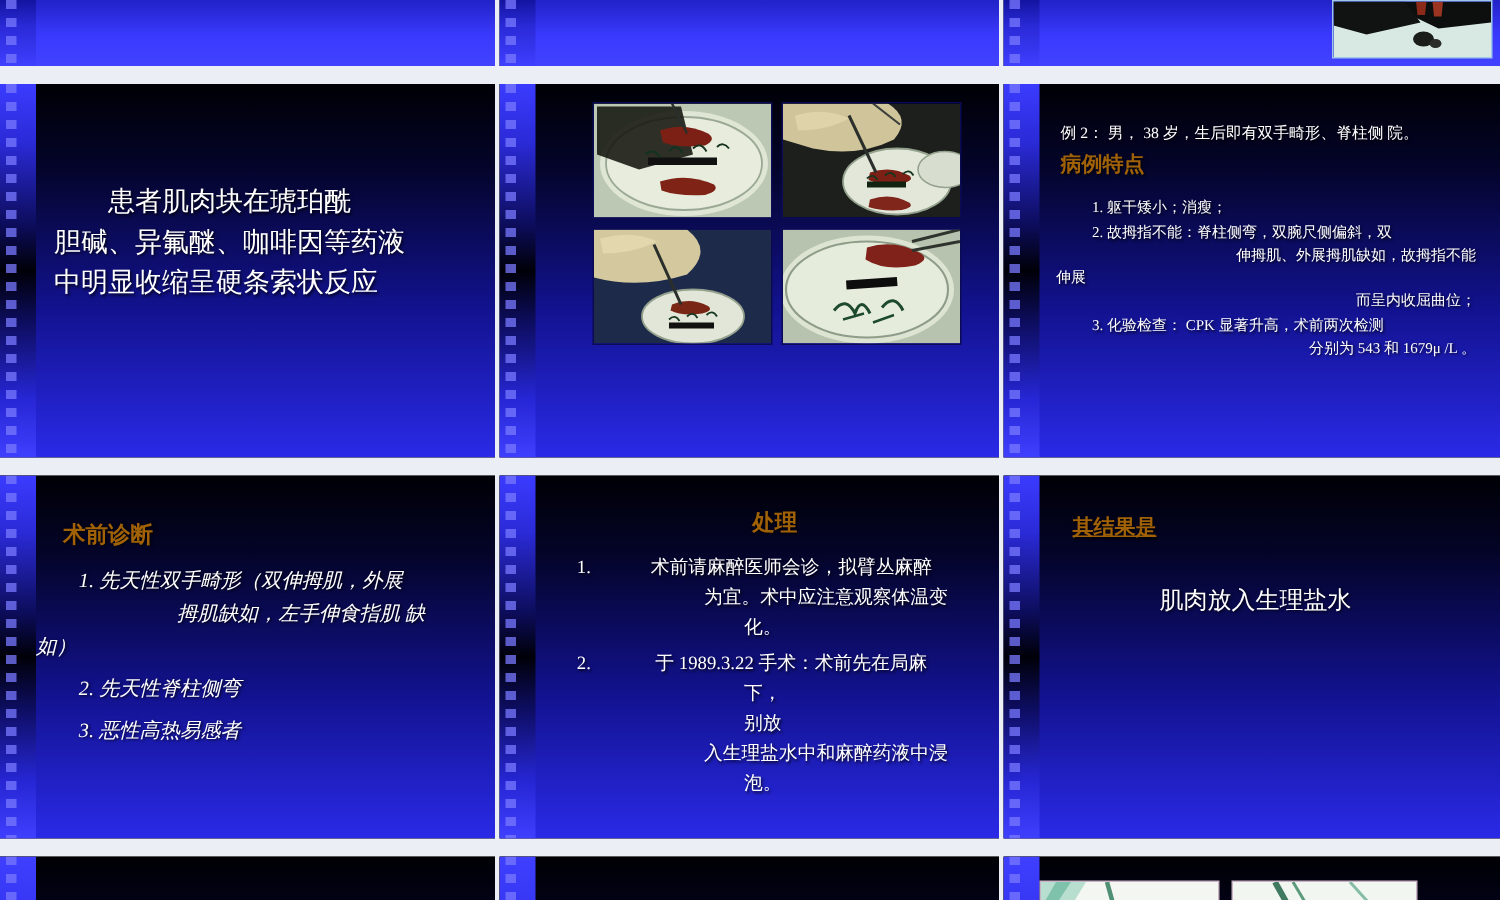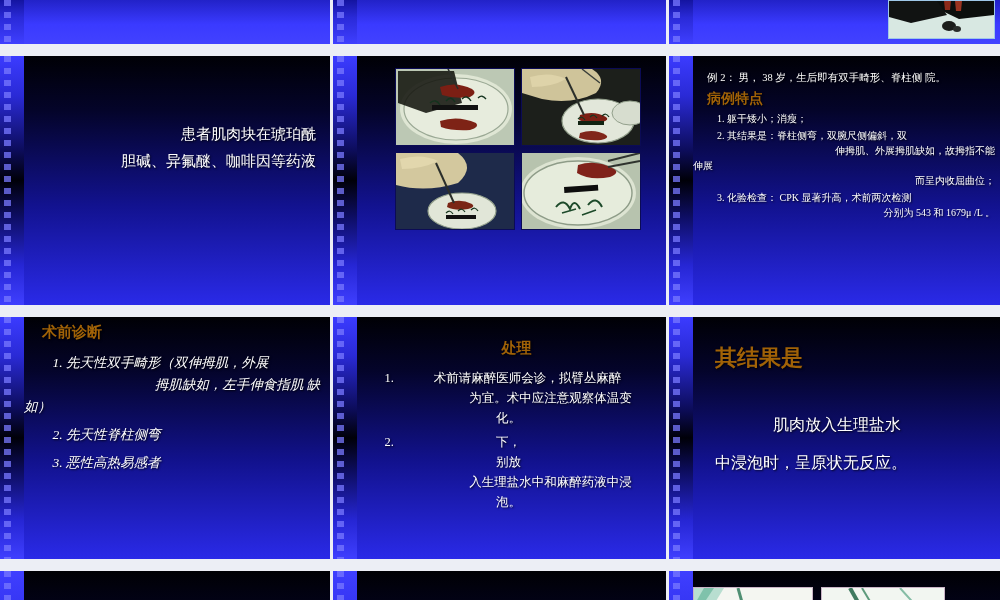--- a/index.html
+++ b/index.html
@@ -40,65 +40,66 @@
   .content{position:absolute;left:24px;right:0;top:0;bottom:0;z-index:3;}
 
   
   .t-head{
     color:#a16207;font-weight:bold;
     text-shadow:1px 1px 2px rgba(0,0,0,.85);
   }
   .t-body{
     color:#ffffff;
     text-shadow:1px 1px 2px rgba(0,0,0,.85);
+    margin-top:12px;
   }
 
   
   .s-muscle{padding:68px 14px 0 12px;}
-  .s-muscle p{margin:0 0 7px 0;font-size:15px;line-height:20px;text-align:right;}
+  .s-muscle p{margin:0 0 7px 0;font-size:18px;line-height:20px;text-align:left;}
   .s-muscle p.first{text-indent:36px;}
 
   
   .photos{
     position:absolute;left:38px;top:12px;
     display:grid;grid-template-columns:118px 118px;grid-template-rows:76px 76px;
     gap:8px;
   }
   .photo{width:118px;height:76px;overflow:hidden;position:relative;border:1px solid #0b0b55;}
   .photo svg{display:block;width:100%;height:100%;}
 
   
   .s-case{padding:14px 8px 0 14px;}
   .s-case .lead{font-size:10.5px;line-height:16px;}
   .s-case .lead .ind{display:block;text-indent:56px;}
   .s-case h3{margin:4px 0 3px 0;font-size:14px;line-height:18px;}
-  .s-case ol{margin:0;padding-left:20px;font-size:10px;line-height:15px;}
+  .s-case ol{margin:11px;padding-left:20px;font-size:10px;line-height:15px;}
   .s-case ol li{margin-bottom:2px;}
   .s-case .hang{display:block;text-indent:44px;text-align:right;}
   .s-case .outd{display:block;margin-left:-34px;}
 
   
-  .s-diag{padding:6px 10px 0 18px;border-radius:24px;}
+  .s-diag{padding:30px 10px 0 18px;border-radius:24px;}
   .s-diag h3{margin:0 0 10px 0;font-size:15px;}
   .s-diag ol{margin:0;padding-left:24px;font-size:13.5px;line-height:22px;font-style:italic;}
   .s-diag ol li{margin-bottom:6px;}
-  .s-diag .hang{display:block;text-indent:52px;text-align:right;}
+  .s-diag .hang{display:block;text-indent:52px;}
   .s-diag .outd{display:block;margin-left:-42px;}
 
   
   .s-treat{padding:22px 8px 0 18px;text-align:center;}
   .s-treat h3{margin:0 0 10px 0;font-size:15px;}
   .s-treat ol{margin:0;padding-left:22px;font-size:12.5px;line-height:20px;}
   .s-treat ol li{margin-bottom:4px;}
   .s-treat .hang{display:block;text-indent:46px;}
   .s-treat .outd{display:block;margin-left:-38px;}
 
   
   .s-res{padding:26px 10px 0 22px;}
-  .s-res h3{margin:0 0 40px 0;font-size:22px;}
+  .s-res h3{margin:0 0 28px 0;font-size:14px;text-decoration:underline;}
   .s-res p{margin:0 0 14px 0;font-size:16px;line-height:24px;}
   .s-res p.ind{text-indent:58px;font-family:Liberation Serif, serif;}
 
   
   .sliver-top .field{
     background:linear-gradient(180deg,#2222c8 0%,#3a3aff 55%,#4242ff 100%);
   }
   .sliver-top .band{
     background:linear-gradient(180deg,#1414a0 0%,#2a2ad8 40%,#3f3fff 100%);
   }
@@ -158,20 +159,21 @@
   </div>
 
   <div class="slide">
     <div class="field"></div>
     <div class="band">
         <div class="dots"></div>
       </div>
     <div class="content s-muscle">
       <p class="t-body first">患者肌肉块在琥珀酰</p>
       <p class="t-body">胆碱、异氟醚、咖啡因等药液</p>
+      <p class="t-body">中明显收缩呈硬条索状反应</p>
     </div>
   </div>
 
   <div class="slide">
     <div class="field"></div>
     <div class="band">
         <div class="dots"></div>
       </div>
     <div class="content">
       <div class="photos">
@@ -246,21 +248,21 @@
       <div class="lead t-body">
         <span>例 2： 男， 38 岁，生后即有双手畸形、脊柱侧</span>
         <span>院。</span>
       </div>
       <h3 class="t-head">病例特点</h3>
       <ol class="t-body">
         <li>
           <span>躯干矮小；消瘦；</span>
         </li>
         <li>
-          <span>其结果是：脊柱侧弯，双腕尺侧偏斜，双</span>
+          <span>故拇指不能：脊柱侧弯，双腕尺侧偏斜，双</span>
           <span class="hang">伸拇肌、外展拇肌缺如，故拇指不能</span>
           <span class="outd">伸展</span>
           <span class="hang">而呈内收屈曲位；</span>
         </li>
         <li>
           <span>化验检查： CPK 显著升高，术前两次检测</span>
           <span class="hang">分别为 543 和 1679μ /L 。</span>
         </li>
       </ol>
     </div>
@@ -296,38 +298,38 @@
       </div>
     <div class="content s-treat">
       <h3 class="t-head">处理</h3>
       <ol class="t-body">
         <li>
           <span>术前请麻醉医师会诊，拟臂丛麻醉</span>
           <span class="hang">为宜。术中应注意观察体温变</span>
           <span class="outd">化。</span>
         </li>
         <li>
+          <span>于 1989.3.22 手术：术前先在局麻</span>
           <span class="outd">下，</span>
           <span class="outd">别放</span>
           <span class="hang">入生理盐水中和麻醉药液中浸</span>
           <span class="outd">泡。</span>
         </li>
       </ol>
     </div>
   </div>
 
   <div class="slide">
     <div class="field"></div>
     <div class="band">
         <div class="dots"></div>
       </div>
     <div class="content s-res">
       <h3 class="t-head">其结果是</h3>
       <p class="t-body ind">肌肉放入生理盐水</p>
-      <p class="t-body">中浸泡时，呈原状无反应。</p>
     </div>
   </div>
 
   <div class="slide sliver-bot">
     <div class="field"></div>
     <div class="band">
         <div class="dots"></div>
       </div>
   </div>
   <div class="slide sliver-bot">

